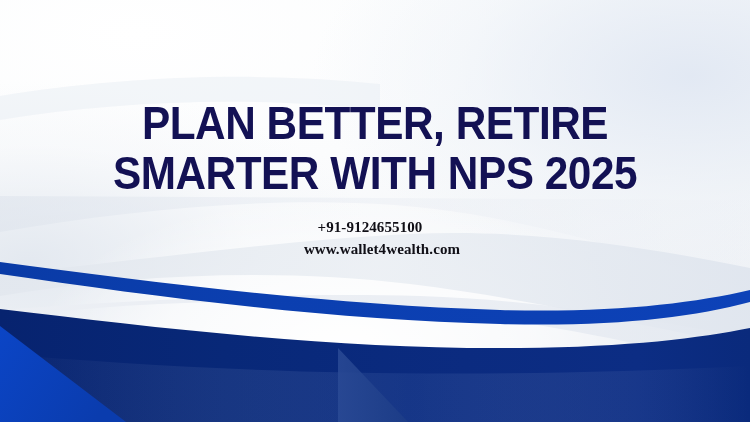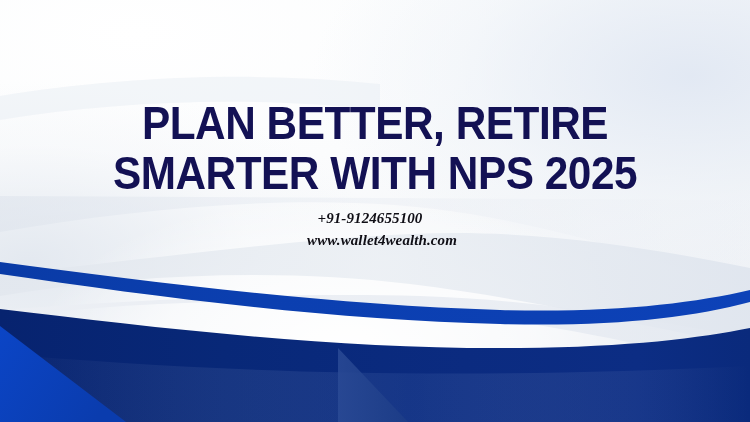--- a/index.html
+++ b/index.html
@@ -86,29 +86,28 @@
     transform-origin: center top;
     text-shadow: 0 1px 1px rgba(255,255,255,0.55);
   }
   .headline-line {
     display: block;
     white-space: nowrap;
   }
 
   .contact {
     position: absolute;
-    top: 207px;
+    top: 216px;
     left: 0;
     width: 740px;
     color: #100f16;
     font-family: "Liberation Serif", serif;
     font-weight: 700;
     font-size: 15px;
     line-height: 22px;
-    font-style: italic;
   }
   .contact-line {
     display: block;
     white-space: nowrap;
   }
   .contact-phone { letter-spacing: 0.1px; }
   .contact-site  { letter-spacing: 0.1px; padding-left: 24px; }
 </style>
 </head>
 <body>

